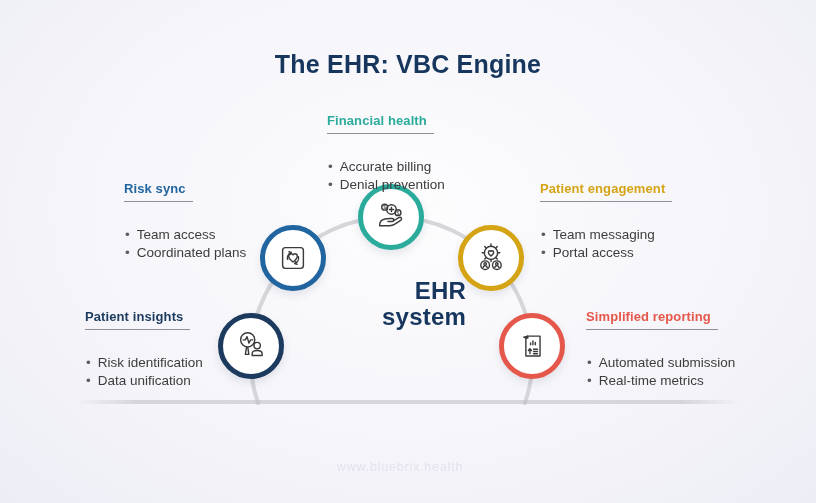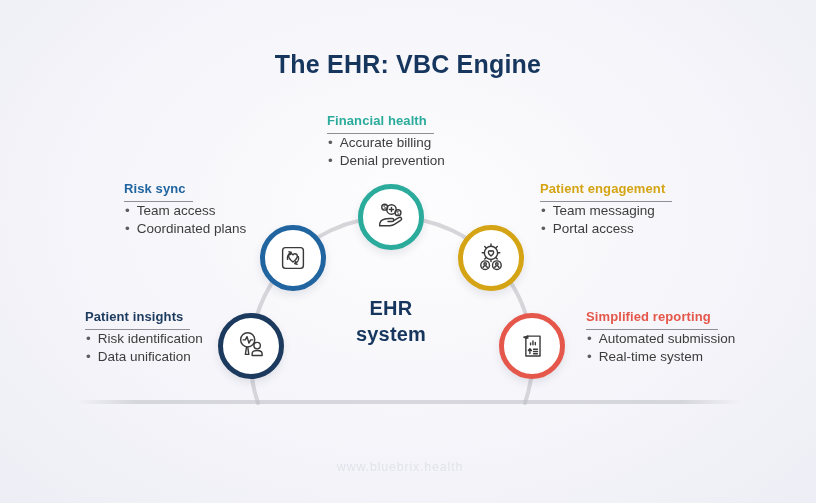--- a/index.html
+++ b/index.html
@@ -34,26 +34,26 @@
   .nodetext{position:absolute;}
   .t-financial{left:327px;top:111px;}
   .t-care{left:124px;top:179px;}
   .t-insights{left:85px;top:307px;}
   .t-engagement{left:540px;top:179px;}
   .t-reporting{left:586px;top:307px;}
   .heading{
     display:inline-block;font-size:13px;font-weight:bold;letter-spacing:.1px;
     padding:0 7px 5px 0;border-bottom:1px solid #8f8f97;
   }
-  .nodetext ul{list-style:none;margin:0 0 0 1px;padding:0;}
+  .nodetext ul{list-style:none;margin:24px 0 0 1px;padding:0;}
   .nodetext li{font-size:13.5px;color:#3d3d3d;line-height:17.5px;}
   .nodetext li::before{content:"\2022";color:#5a5d61;margin-right:7px;}
   .center-label{
-    position:absolute;left:316px;top:295px;width:150px;text-align:center;
-    font-size:20px;font-weight:bold;line-height:26px;letter-spacing:.2px;
+    position:absolute;left:316px;top:278px;width:150px;text-align:right;
+    font-size:24px;font-weight:bold;line-height:26px;letter-spacing:.2px;
   }
   .watermark{
     position:absolute;left:0;right:16px;top:460px;text-align:center;
     font-size:12.5px;letter-spacing:.8px;
   }
   .icon-svg{display:block;}
 </style>
 </head>
 <body>
 
@@ -163,21 +163,21 @@
     <ul>
       <li>Team messaging</li>
       <li>Portal access</li>
     </ul>
   </div>
 
   <div class="nodetext t-reporting">
     <div class="heading" style="color: rgb(229, 87, 74);">Simplified reporting</div>
     <ul>
       <li>Automated submission</li>
-      <li>Real-time system</li>
+      <li>Real-time metrics</li>
     </ul>
   </div>
 
   <div class="center-label" style="color: rgb(22, 54, 94);">
     <div>EHR</div>
     <div>system</div>
   </div>
 
   <div class="watermark" style="color: rgb(226, 226, 236);">www.bluebrix.health</div>
 

